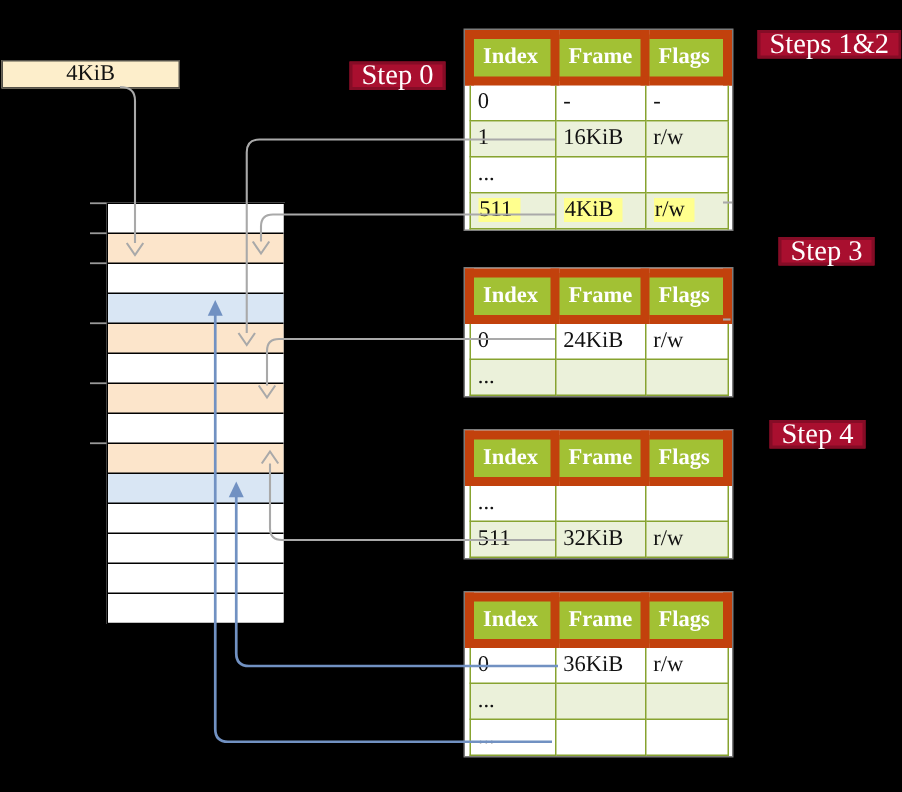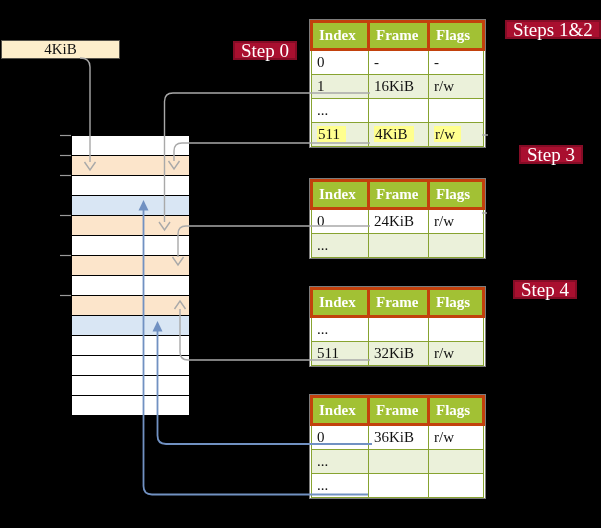--- a/index.html
+++ b/index.html
@@ -7,34 +7,34 @@
          font-family:"Liberation Serif",serif;}
   
   .frame-box{position:absolute;left:1px;top:40px;width:117px;height:17px;
              background:#fdeecb;border:1px solid #55524a;color:#111;
              text-align:center;font-size:15px;line-height:17px;}
   
   .steplabel{position:absolute;background:#a90f2f;border:2px solid #850c26;color:#fff;
              font-size:19px;line-height:15px;padding:0 6px;white-space:nowrap;}
   .steplabel.s0{left:188px;top:41px;margin-left:45px;}
   .steplabel.s12{left:505px;top:20px;}
-  .steplabel.s3{left:519px;top:145px;}
+  .steplabel.s3{left:519px;top:158px;}
   .steplabel.s4{left:513px;top:280px;}
   
   .memcol{position:absolute;left:71px;top:135px;width:117px;background:#fff;border:1px solid #000;}
   .mem-row{height:19px;border-bottom:1px solid #000;}
   .mem-row:last-child{border-bottom:none;}
   .mem-row.white{background:#ffffff;}
   .mem-row.peach{background:#fce5cb;}
   .mem-row.blue{background:#d9e6f4;}
   
   table.pt{position:absolute;left:310px;border-collapse:collapse;table-layout:fixed;
            background:#fff;box-shadow:0 0 0 1px #7c7c7c;font-size:15px;}
   table.pt th{background:#a2c134;color:#fff;font-weight:bold;text-align:left;
-              padding:0 0 0 6px;height:25px;border:3px solid #c2410c;font-size:15px;}
+              padding:0 0 0 6px;height:25px;border:6px solid #c2410c;font-size:15px;}
   table.pt td{height:23px;padding:0 0 0 5px;border:1px solid #87a330;color:#111;}
   table.pt tbody tr:nth-child(even) td{background:#ebf1da;}
   .t1{top:20px;} .t2{top:179px;} .t3{top:287px;} .t4{top:395px;}
   .hl{background:#ffff8e;padding:0 6px 0 1px;}
   
   svg.overlay{position:absolute;left:0;top:0;pointer-events:none;}
 </style>
 </head>
 <body>
 

